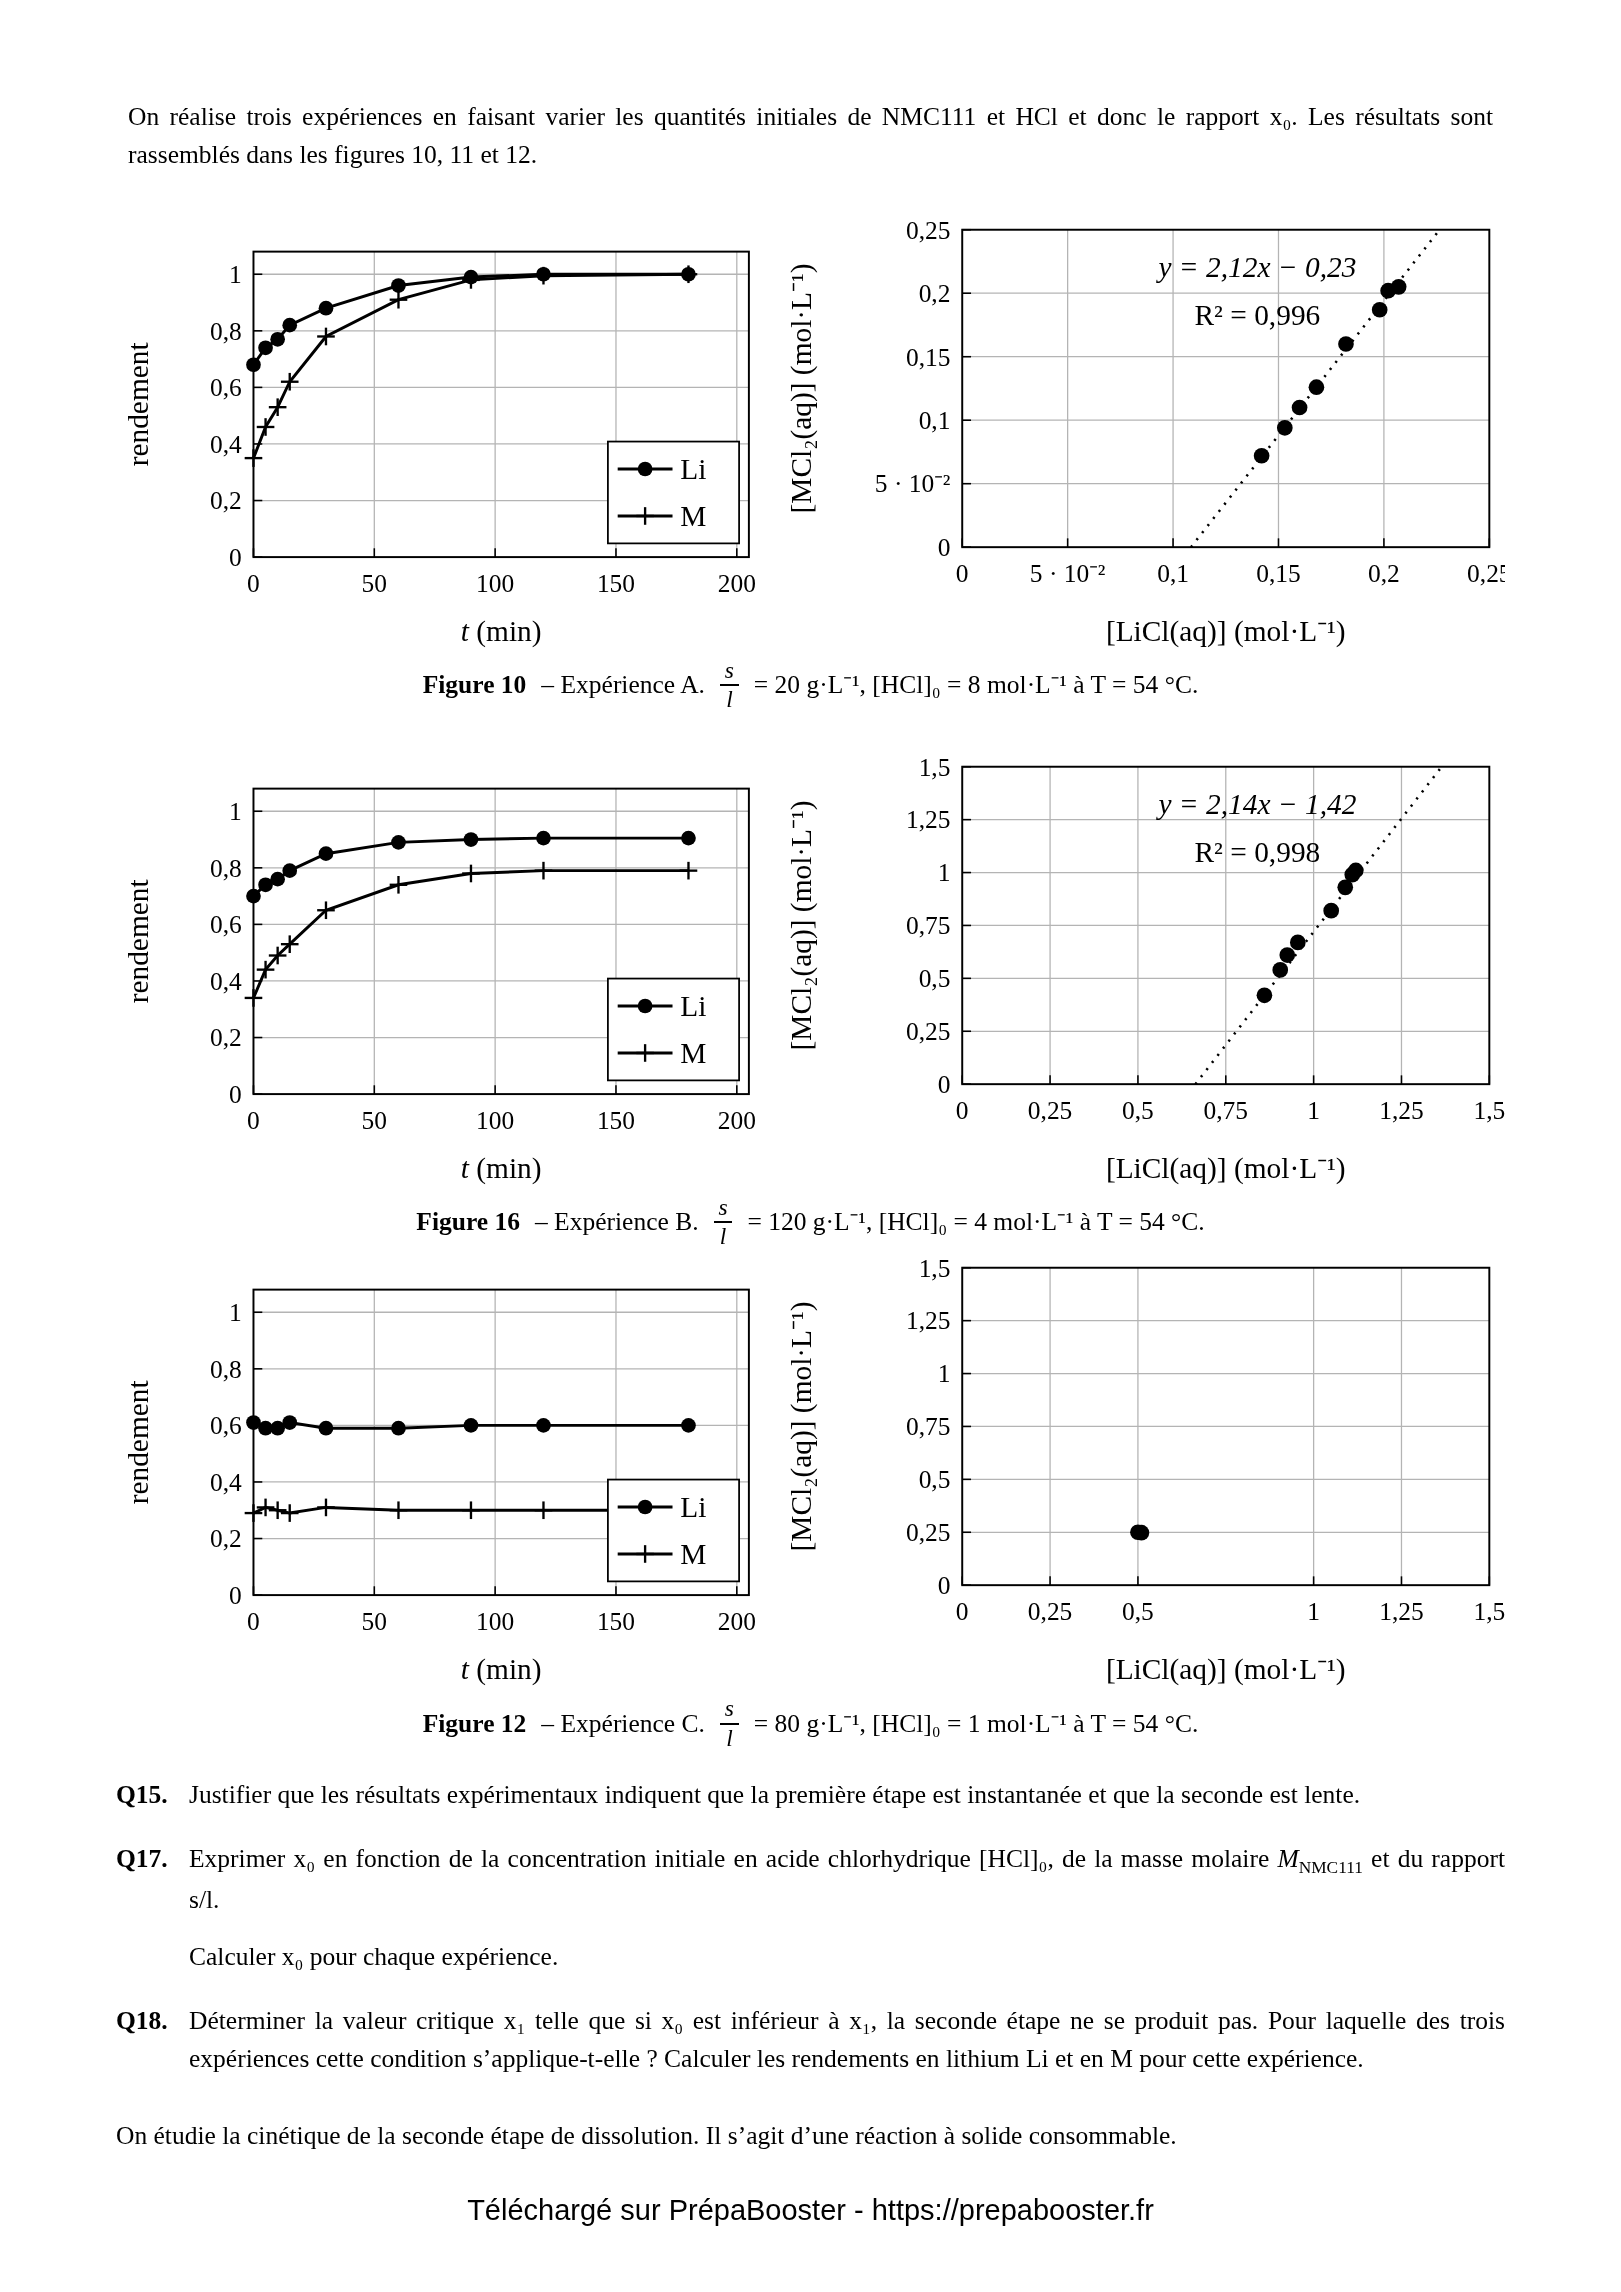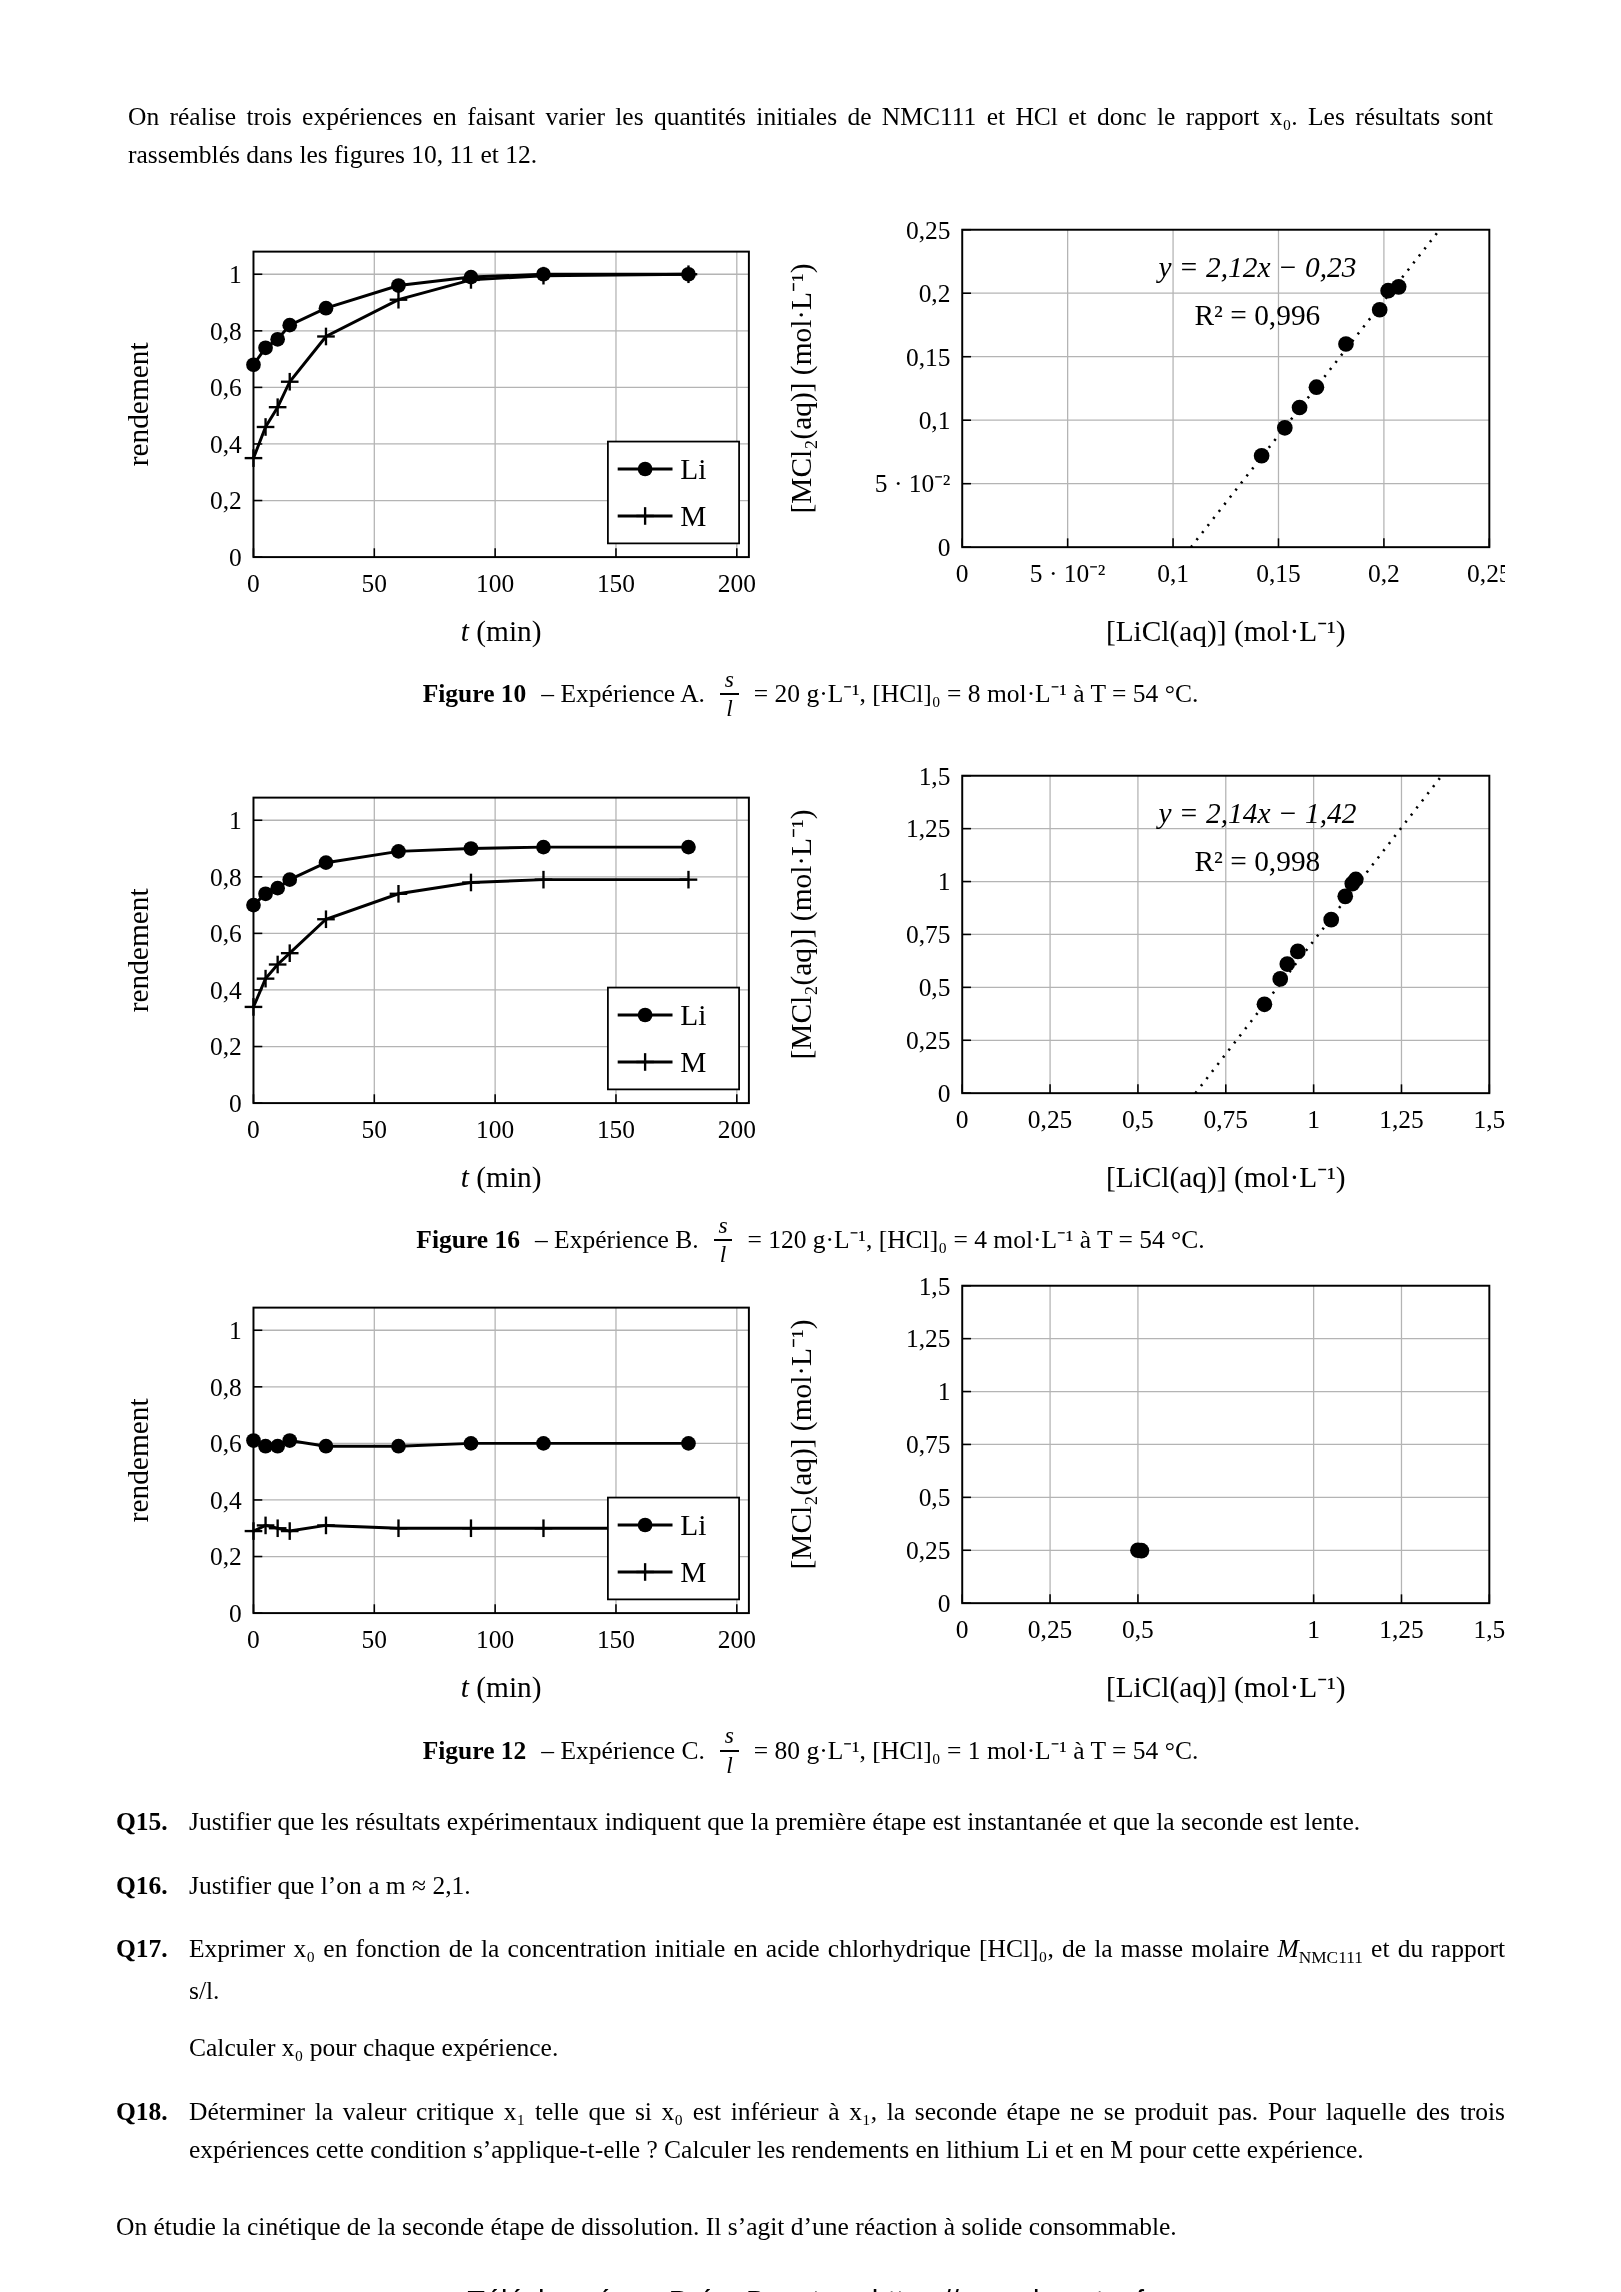--- a/index.html
+++ b/index.html
@@ -8,21 +8,21 @@
     padding:86px 116px 0 116px;
     font-family:"Liberation Serif",serif;color:#000;
   }
   .intro{font-size:25.5px;line-height:1.5;text-align:justify;margin:12px;}
   .figblock{margin-top:39px;}
   .figblock.tight{margin-top:3.9px;}
   .figrow{display:flex;justify-content:space-between;align-items:flex-end;}
   .figrow svg{display:block;}
   .caption{
     display:flex;justify-content:center;align-items:center;gap:15px;
-    font-size:25.5px;margin-top:13px;line-height:1.15;
+    font-size:25.5px;margin-top:4px;line-height:1.15;
   }
   .cap-label{font-weight:700;}
   .frac{display:inline-flex;flex-direction:column;align-items:center;
         font-style:italic;font-size:23.5px;line-height:1;}
   .frac .num{border-bottom:2px solid #000;padding:0 4.9px 2px;}
   .frac .den{padding-top:2px;}
   .questions{margin-top:25.5px;}
   .q{display:flex;gap:14px;margin-bottom:25.5px;font-size:25.5px;line-height:1.5;}
   .q-label{font-weight:700;flex:0 0 59px;}
   .q-body{flex:1;text-align:justify;}
@@ -450,24 +450,20 @@
     <span>= 80 g·L⁻¹, [HCl]₀ = 1 mol·L⁻¹ à T = 54 °C.</span>
   </div>
 </div>
 
 <div class="questions">
   <div class="q">
     <span class="q-label">Q15.</span>
     <div class="q-body">Justifier que les résultats expérimentaux indiquent que la première étape est instantanée et que la seconde est lente.</div>
   </div>
   <div class="q">
-    <span class="q-label">Q16.</span>
-    <div class="q-body">Justifier que l’on a m ≈ 2,1.</div>
-  </div>
-  <div class="q">
     <span class="q-label">Q17.</span>
     <div class="q-body">
       <p><span>Exprimer x₀ en fonction de la concentration initiale en acide chlorhydrique [HCl]₀, de la masse molaire </span><span class="mvar">M</span><sub>NMC111</sub><span> et du rapport s/l.</span></p>
       <p class="p2">Calculer x₀ pour chaque expérience.</p>
     </div>
   </div>
   <div class="q">
     <span class="q-label">Q18.</span>
     <div class="q-body">Déterminer la valeur critique x₁ telle que si x₀ est inférieur à x₁, la seconde étape ne se produit pas. Pour laquelle des trois expériences cette condition s’applique-t-elle ? Calculer les rendements en lithium Li et en M pour cette expérience.</div>
   </div>

